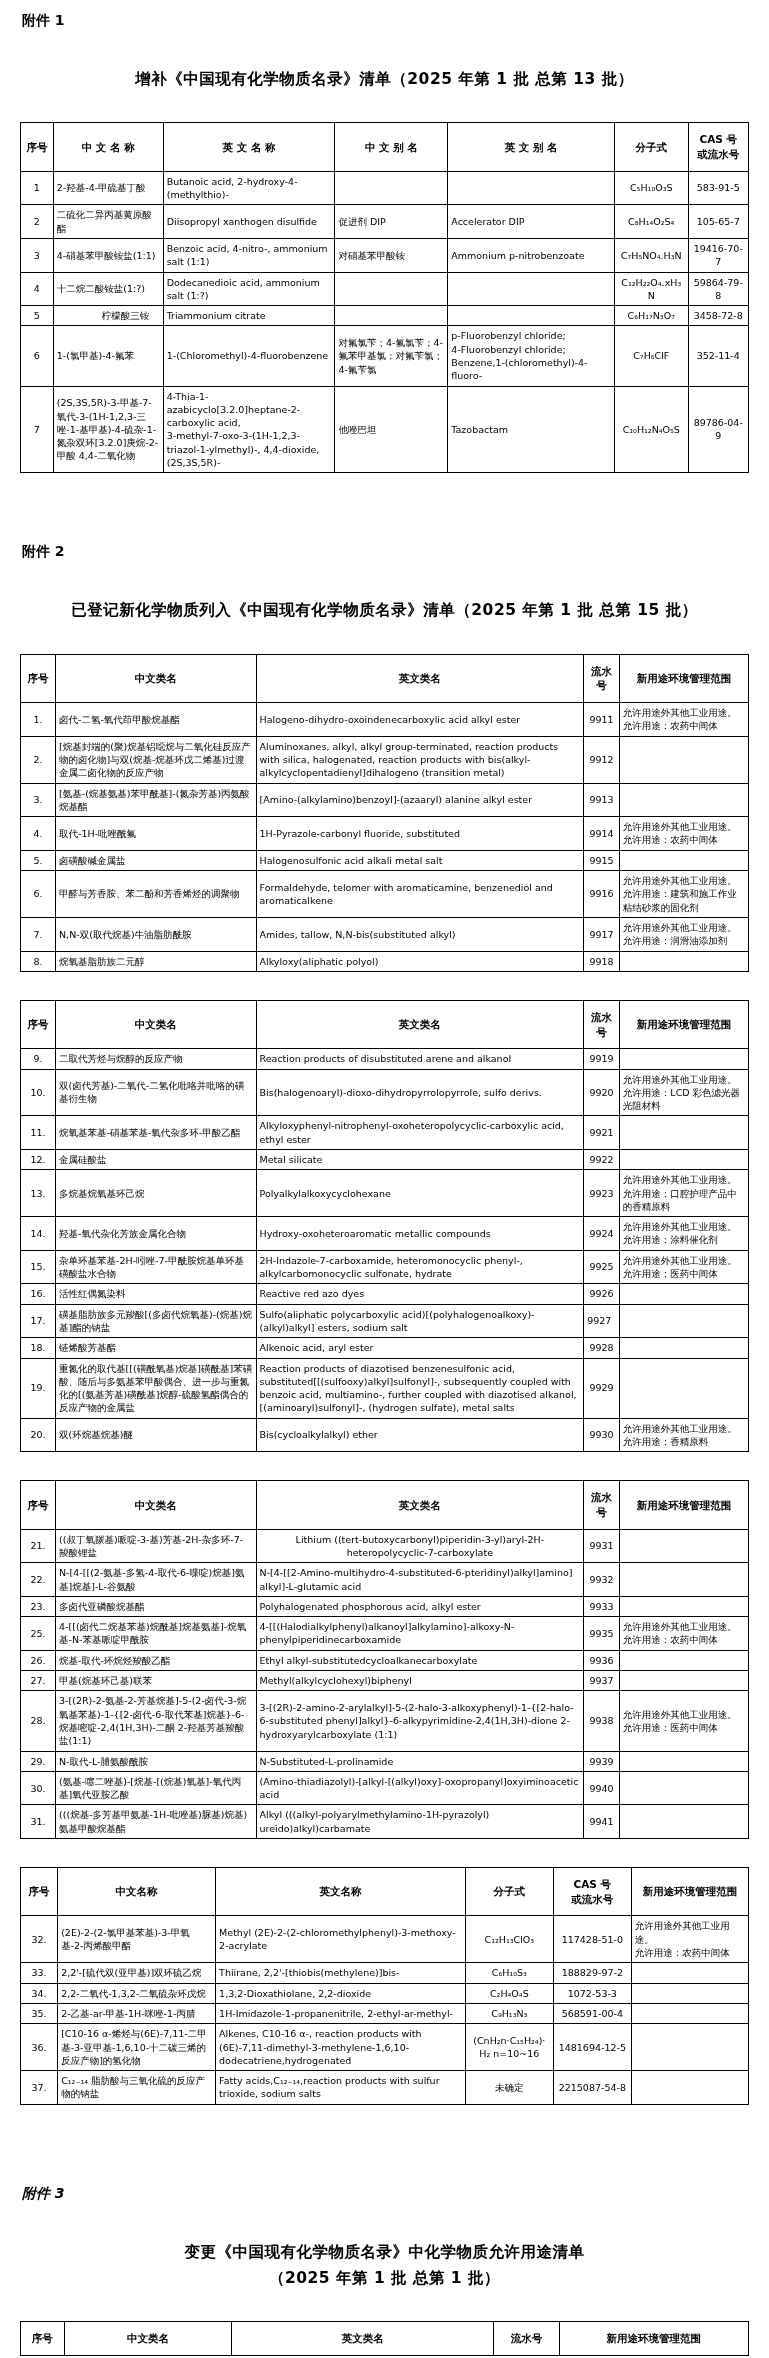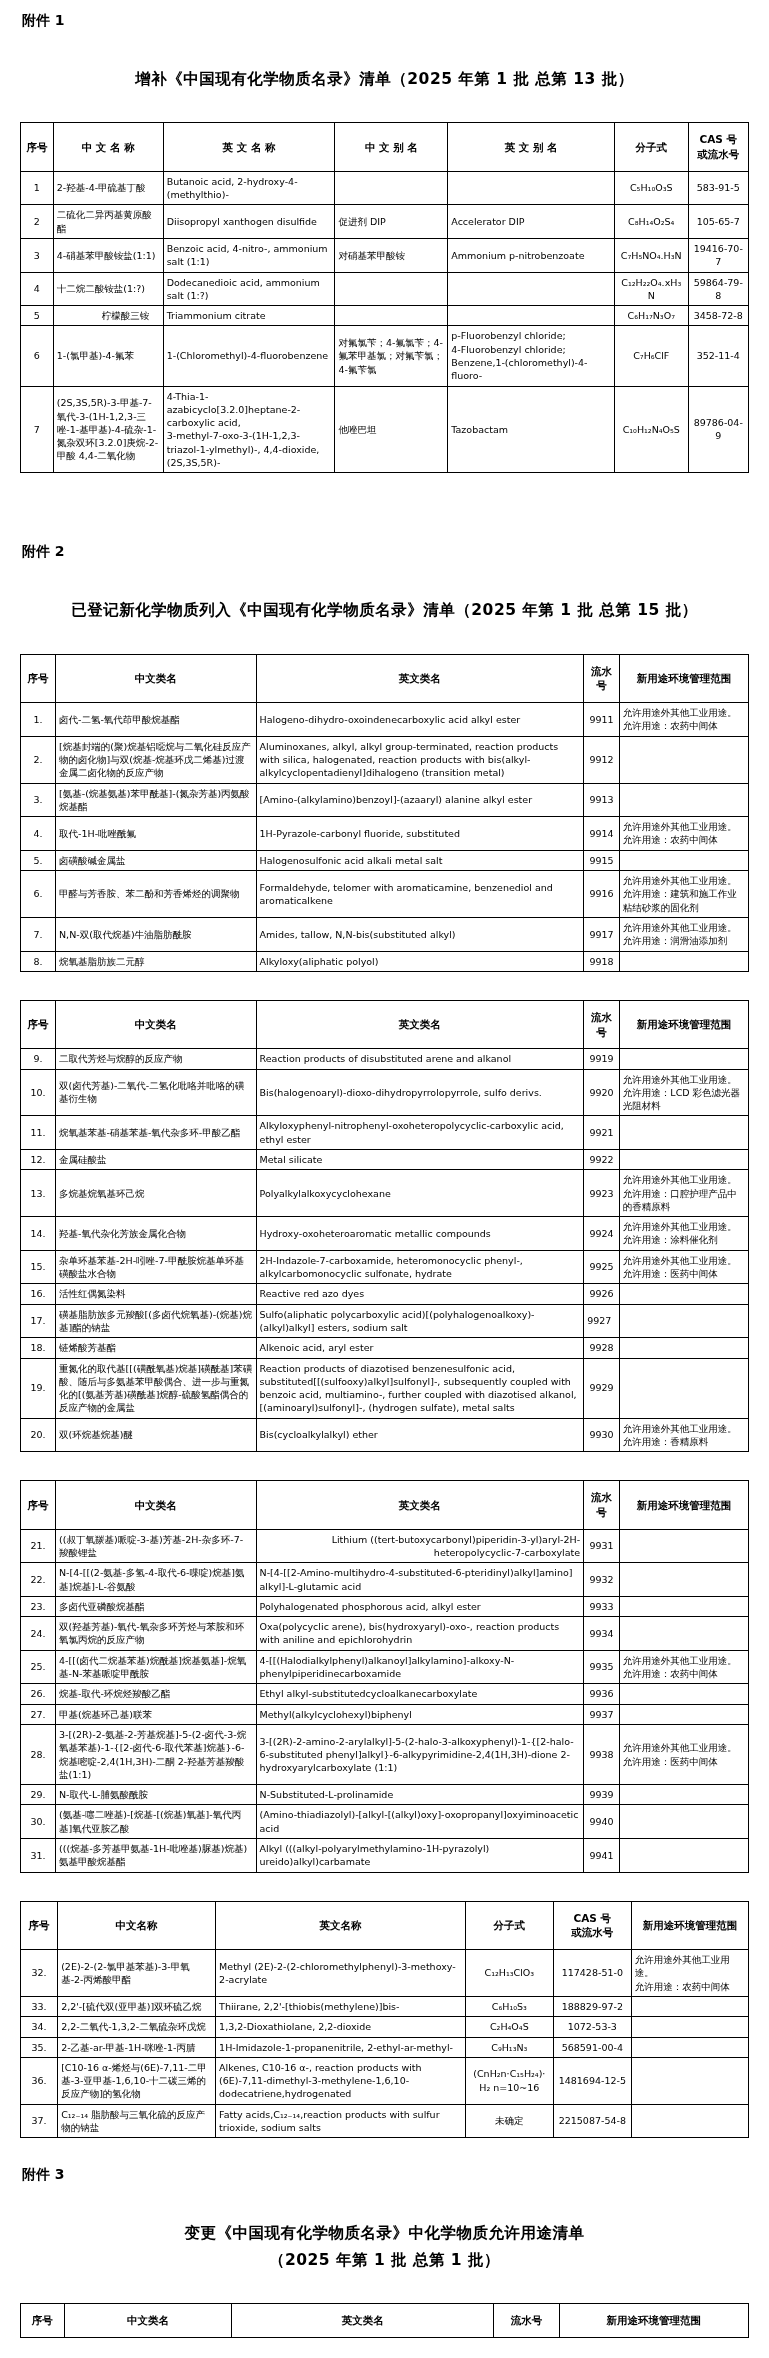--- a/index.html
+++ b/index.html
@@ -340,43 +340,36 @@
           <th>中文类名</th>
           <th>英文类名</th>
           <th>流水号</th>
           <th>新用途环境管理范围</th>
         </tr>
       </thead>
       <tbody>
         <tr>
           <td style="text-align: center;">21.</td>
           <td style="text-align: left;">((叔丁氧羰基)哌啶-3-基)芳基-2H-杂多环-7-羧酸锂盐</td>
-          <td style="text-align: right;">Lithium ((tert-butoxycarbonyl)piperidin-3-yl)aryl-2H-heteropolycyclic-7-carboxylate</td>
+          <td style="text-align: center;">Lithium ((tert-butoxycarbonyl)piperidin-3-yl)aryl-2H-heteropolycyclic-7-carboxylate</td>
           <td style="text-align: center;">9931</td>
           <td style="text-align: left;"></td>
         </tr>
         <tr>
           <td style="text-align: center;">22.</td>
           <td style="text-align: left;">N-[4-[[(2-氨基-多氢-4-取代-6-喋啶)烷基]氨基]烷基]-L-谷氨酸</td>
           <td style="text-align: left;">N-[4-[[2-Amino-multihydro-4-substituted-6-pteridinyl)alkyl]amino] alkyl]-L-glutamic acid</td>
           <td style="text-align: center;">9932</td>
           <td style="text-align: left;"></td>
         </tr>
         <tr>
           <td style="text-align: center;">23.</td>
           <td style="text-align: left;">多卤代亚磷酸烷基酯</td>
           <td style="text-align: left;">Polyhalogenated phosphorous acid, alkyl ester</td>
           <td style="text-align: center;">9933</td>
-          <td style="text-align: left;"></td>
-        </tr>
-        <tr>
-          <td style="text-align: center;">24.</td>
-          <td style="text-align: left;">双(羟基芳基)-氧代-氧杂多环芳烃与苯胺和环氧氯丙烷的反应产物</td>
-          <td style="text-align: left;">Oxa(polycyclic arene), bis(hydroxyaryl)-oxo-, reaction products with aniline and epichlorohydrin</td>
-          <td style="text-align: center;">9934</td>
           <td style="text-align: left;"></td>
         </tr>
         <tr>
           <td style="text-align: center;">25.</td>
           <td style="text-align: left;">4-[[(卤代二烷基苯基)烷酰基]烷基氨基]-烷氧基-N-苯基哌啶甲酰胺</td>
           <td style="text-align: left;">4-[[(Halodialkylphenyl)alkanoyl]alkylamino]-alkoxy-N-phenylpiperidinecarboxamide</td>
           <td style="text-align: center;">9935</td>
           <td style="text-align: left;">允许用途外其他工业用途。
 允许用途：农药中间体</td>
         </tr>
@@ -494,21 +487,21 @@
           <td style="text-align: center;">37.</td>
           <td style="text-align: left;">C₁₂₋₁₄ 脂肪酸与三氧化硫的反应产物的钠盐</td>
           <td style="text-align: left; margin-top: 27px;">Fatty acids,C₁₂₋₁₄,reaction products with sulfur trioxide, sodium salts</td>
           <td style="text-align: center;">未确定</td>
           <td style="text-align: center;">2215087-54-8</td>
           <td style="text-align: left;"></td>
         </tr>
       </tbody>
     </table>
 
-  <div class="annex-label" style="margin-top:28px;">附件 3</div>
+  <div class="annex-label" style="margin-top:80px;font-style:italic;">附件 3</div>
   <div class="doc-title">变更《中国现有化学物质名录》中化学物质允许用途清单
 （2025 年第 1 批  总第 1 批）</div>
 
   <table class="doc-table">
     <colgroup>
       <col style="width:6.0%">
         <col style="width:23.0%">
         <col style="width:36.0%">
       <col style="width:9.0%">
         <col style="width:26.0%">

